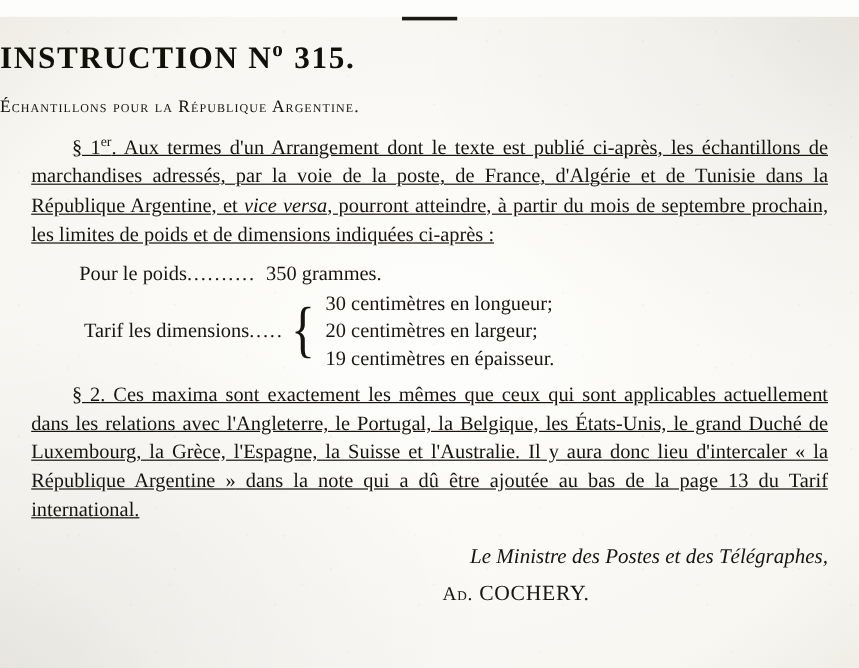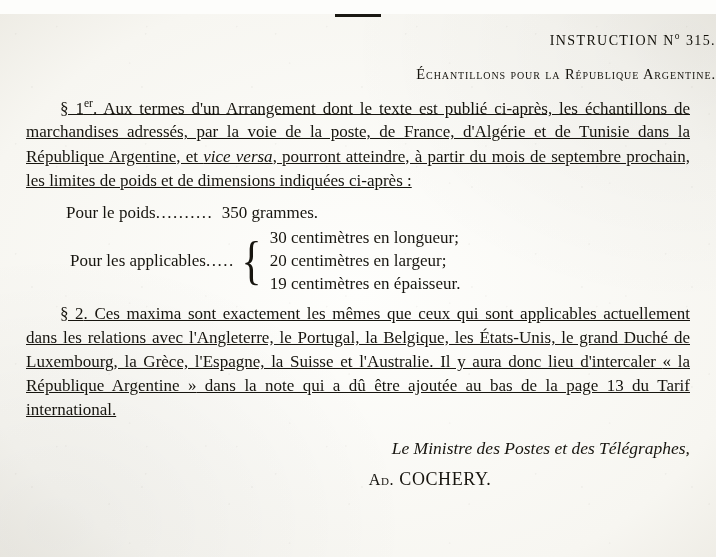--- a/index.html
+++ b/index.html
@@ -37,29 +37,29 @@
       radial-gradient(circle at 91% 77%, rgba(60,50,40,0.07) 0.6px, transparent 1.2px);
     background-size: 130px 110px, 90px 140px, 160px 120px, 110px 100px, 140px 150px, 120px 130px;
   }
   .rule {
     width: 46px;
     height: 3px;
     background: #1a1812;
     margin: 14px auto 0 auto;
   }
   .title {
-    text-align: right;
-    font-size: 14px;
+    text-align: left;
+    font-size: 26px;
     letter-spacing: 1.4px;
-    font-weight: 400;
+    font-weight: 700;
     margin-top: 14px;
     color: #111009;
   }
   .subtitle {
-    text-align: right;
+    text-align: left;
     font-size: 14.5px;
     letter-spacing: 0.9px;
     font-variant: small-caps;
     margin-top: 17px;
     color: #15130d;
   }
   .body {
     margin: 13px 26px 0 26px;
     font-size: 17px;
     line-height: 1.42;
@@ -138,21 +138,21 @@
     <div class="para">
       <span>§ 1</span><span class="sup">er</span><span>. Aux termes d'un Arrangement dont le texte est publié ci-après, les échantillons de marchandises adressés, par la voie de la poste, de France, d'Algérie et de Tunisie dans la République Argentine, et </span><span class="it">vice versa</span><span>, pourront atteindre, à partir du mois de septembre prochain, les limites de poids et de dimensions indiquées ci-après :</span>
     </div>
 
     <div class="specs">
       <div class="spec-weight">
         <span>Pour le poids</span><span class="dots">..........</span>&nbsp;&nbsp;<span>350 grammes.</span>
       </div>
 
       <div class="dim-row">
-        <span class="dim-label"><span>Pour les applicables</span><span class="dots">.....</span></span>
+        <span class="dim-label"><span>Tarif les dimensions</span><span class="dots">.....</span></span>
         <span class="brace">{</span>
         <span class="dim-list">
           <div>30 centimètres en longueur;</div>
           <div>20 centimètres en largeur;</div>
           <div>19 centimètres en épaisseur.</div>
         </span>
       </div>
     </div>
 
     <div class="para">

